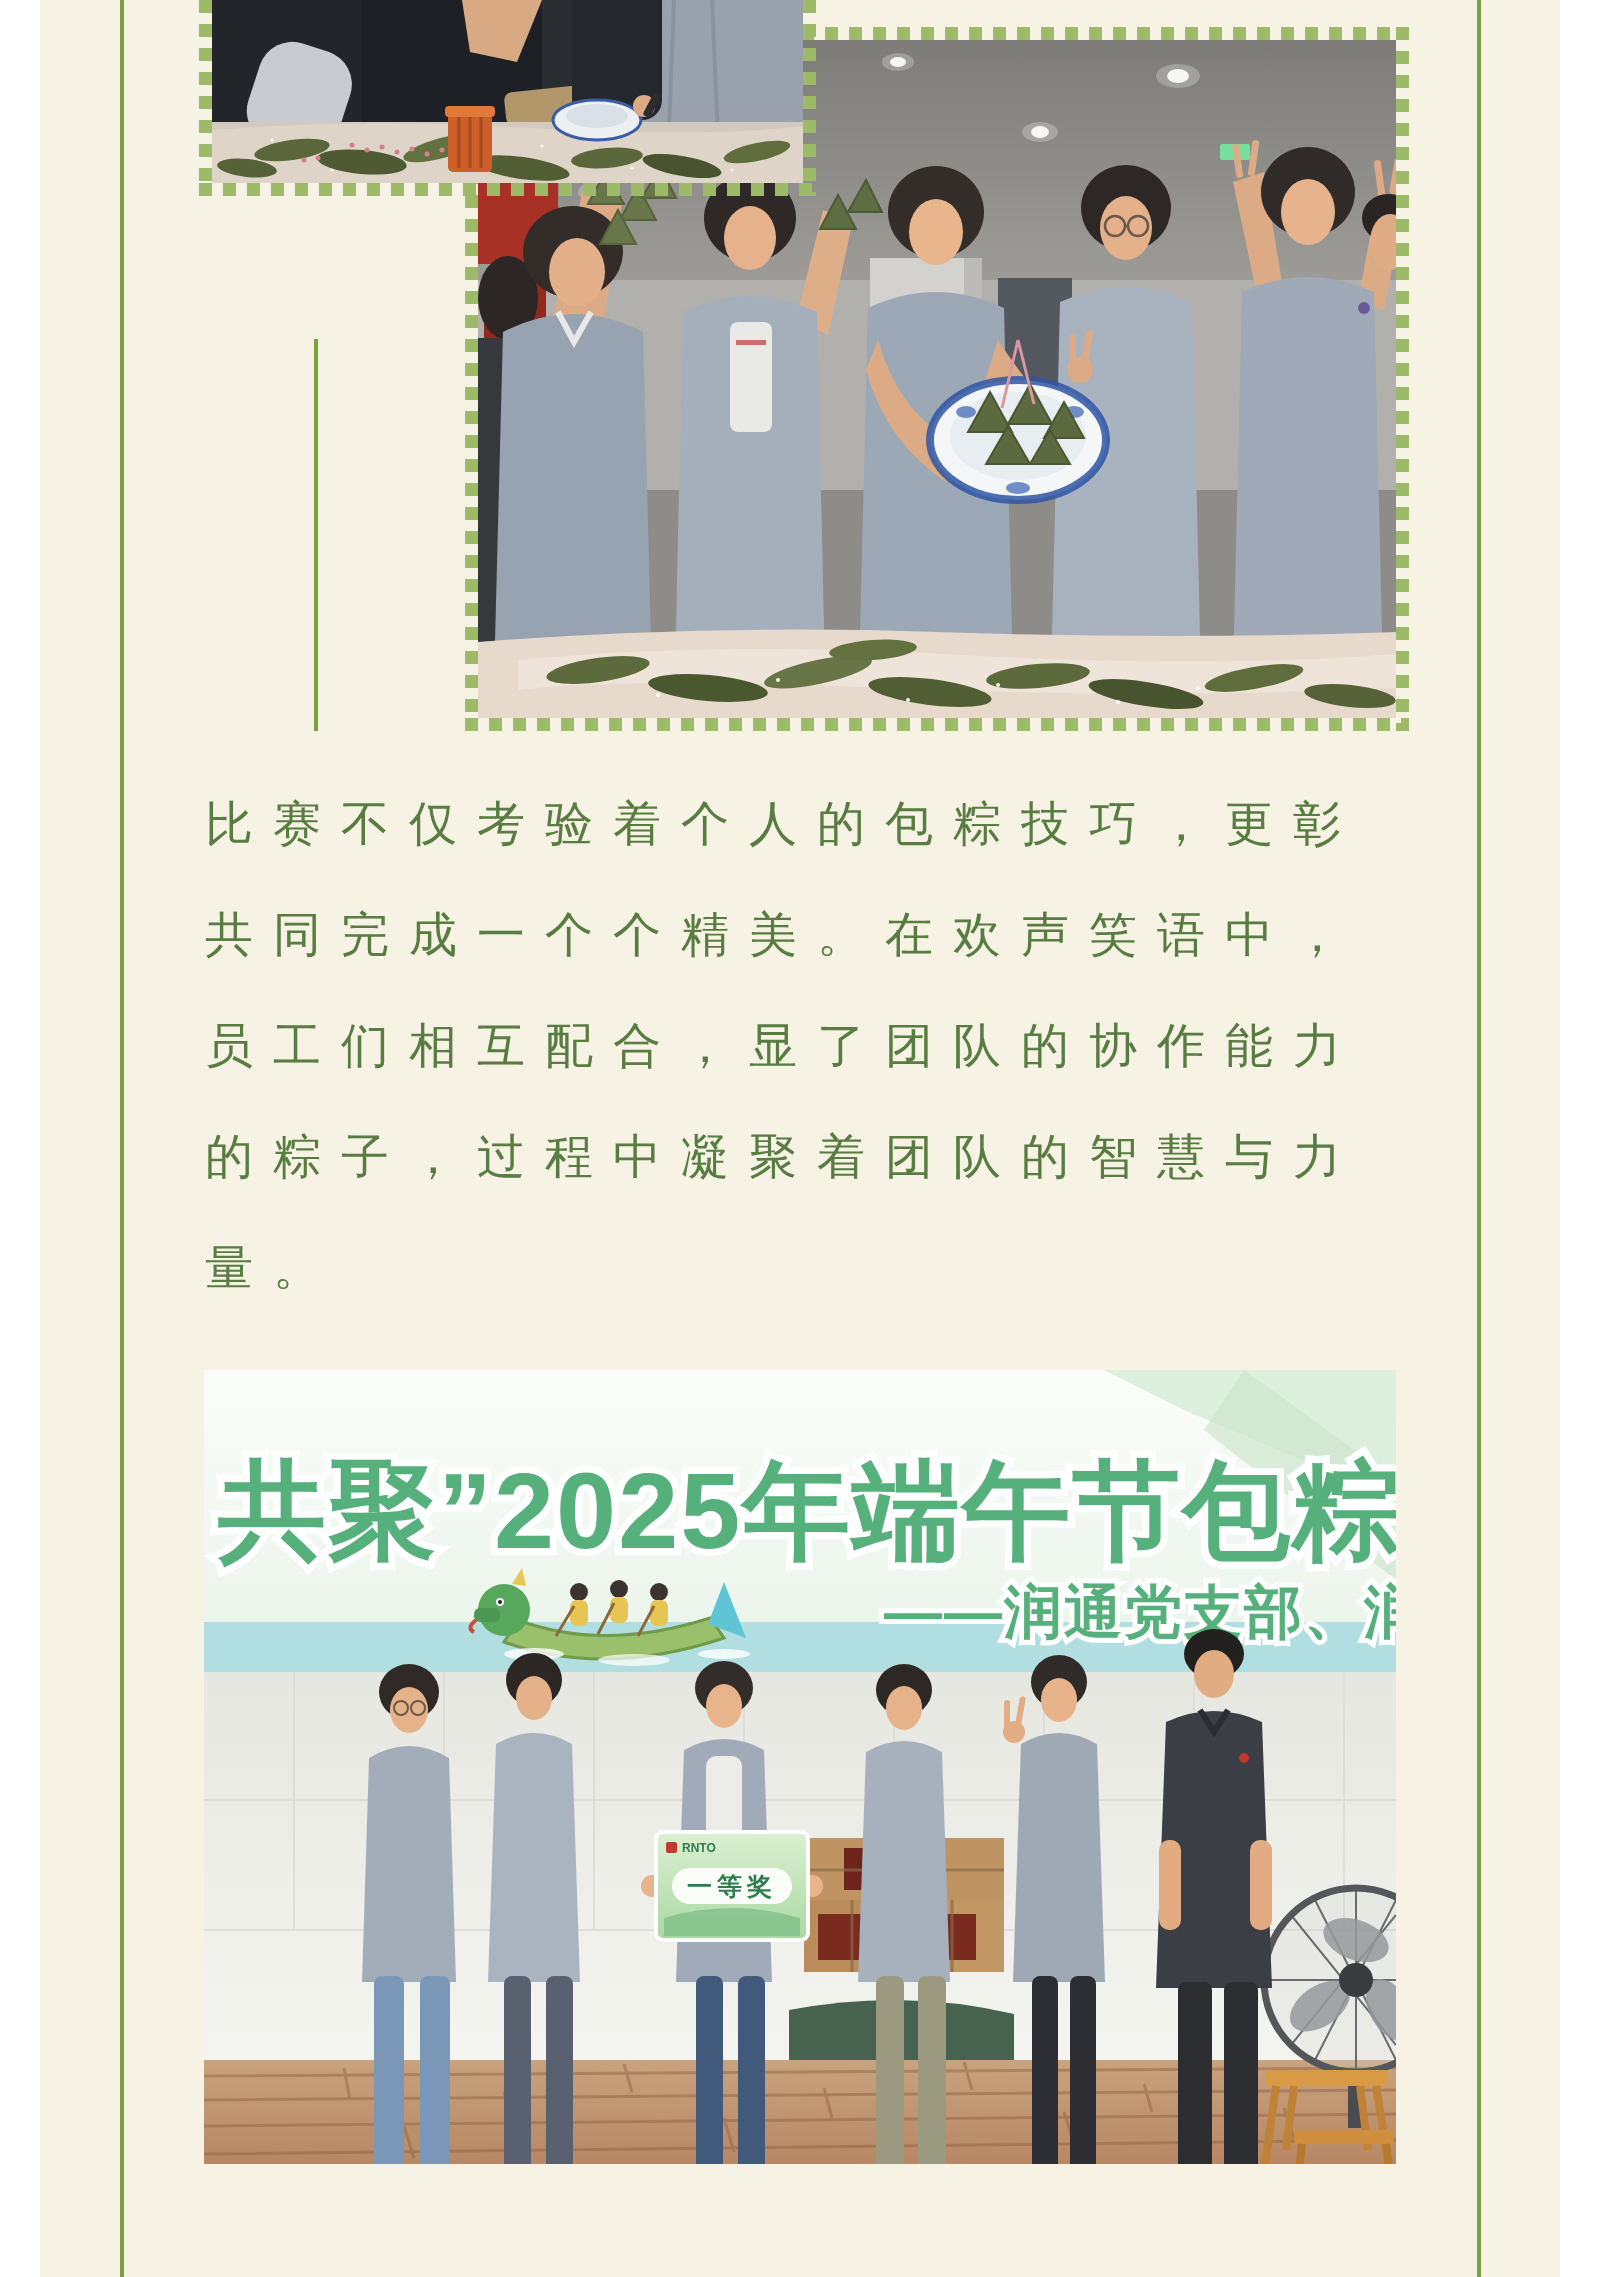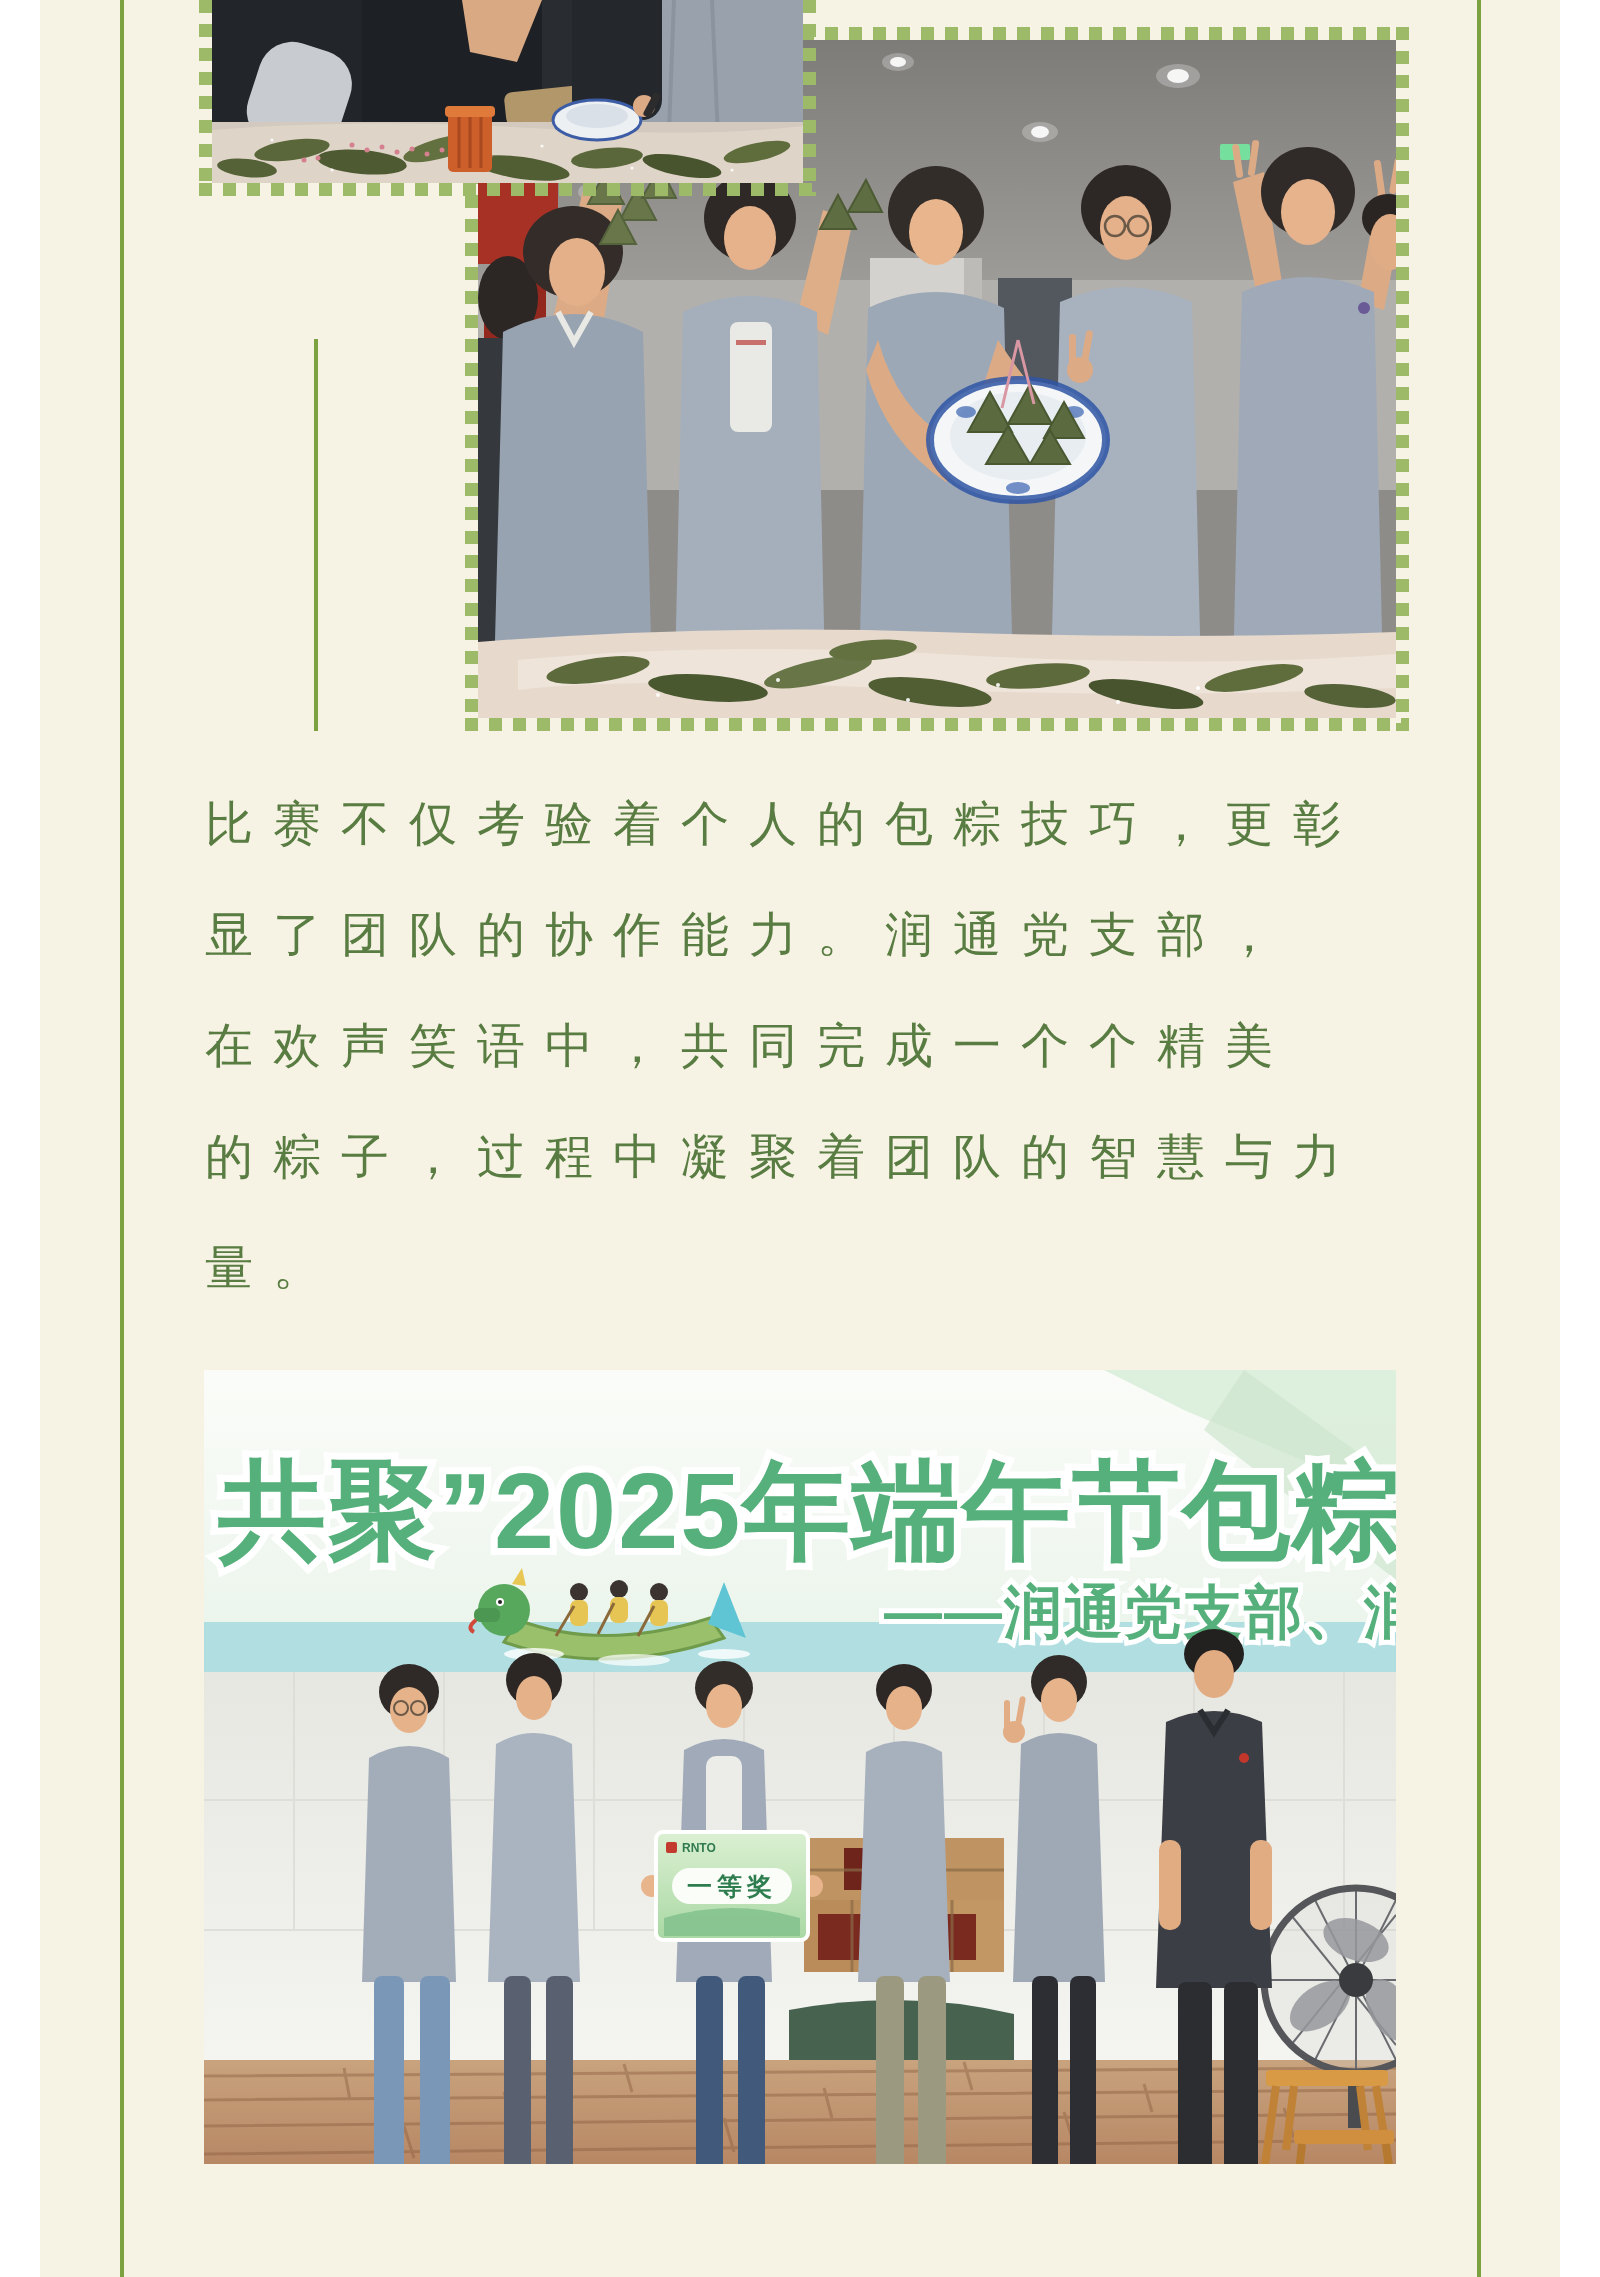--- a/index.html
+++ b/index.html
@@ -243,22 +243,22 @@
           <circle cx="330" cy="146" r="1.6"></circle>
           <circle cx="420" cy="168" r="1.6"></circle>
         <circle cx="520" cy="170" r="1.6"></circle>
           <circle cx="60" cy="140" r="1.6"></circle>
       </g>
     </svg>
   </div>
 
   <div class="paragraph">
     <div class="para-line">比赛不仅考验着个人的包粽技巧，更彰</div>
-    <div class="para-line">显了团队的协作能力。润通党支部，</div>
-    <div class="para-line">在欢声笑语中，共同完成一个个精美</div>
+    <div class="para-line">共同完成一个个精美。在欢声笑语中，</div>
+    <div class="para-line">员工们相互配合，显了团队的协作能力</div>
     <div class="para-line">的粽子，过程中凝聚着团队的智慧与力</div>
     <div class="para-line">量。</div>
   </div>
 
   <div class="photo-box" id="photo3-content">
     <svg width="1192" height="907" viewBox="0 0 1192 907">
       <defs>
         <linearGradient id="bannerGrad" x1="0" y1="0" x2="0" y2="1">
           <stop offset="0" stop-color="#fbfcf9"></stop>
             <stop offset="1" stop-color="#e9f4ea"></stop>

